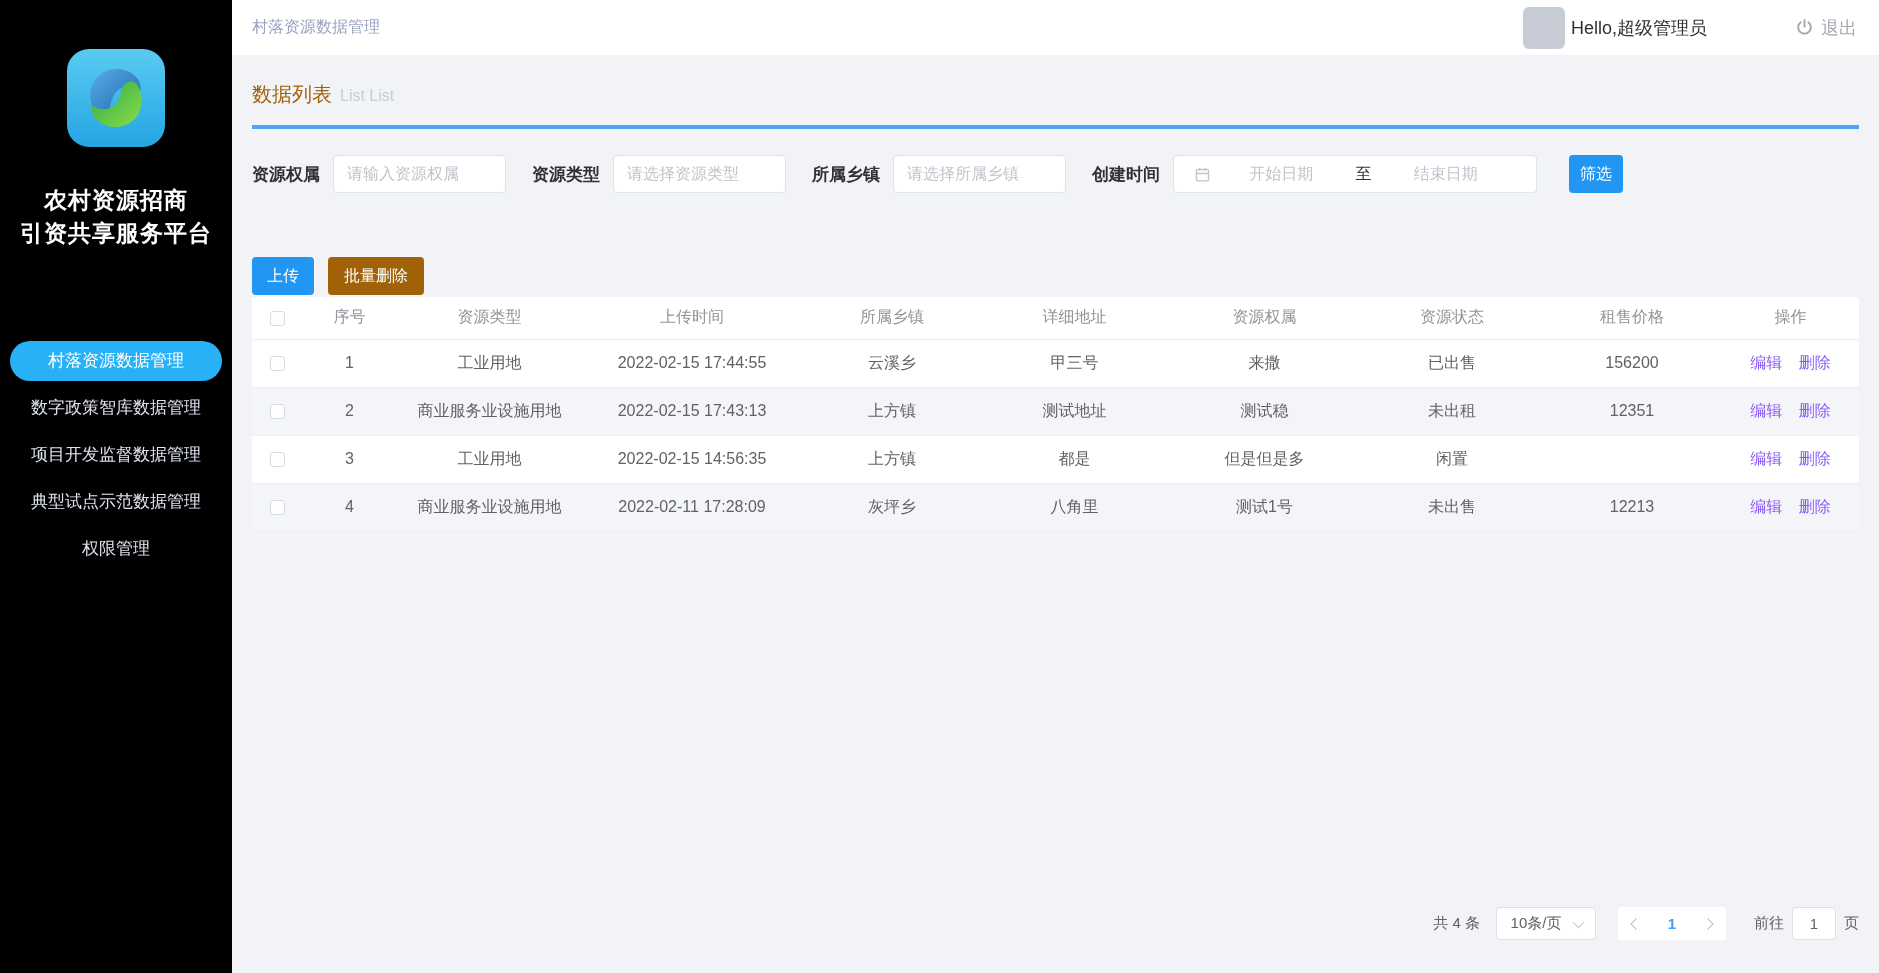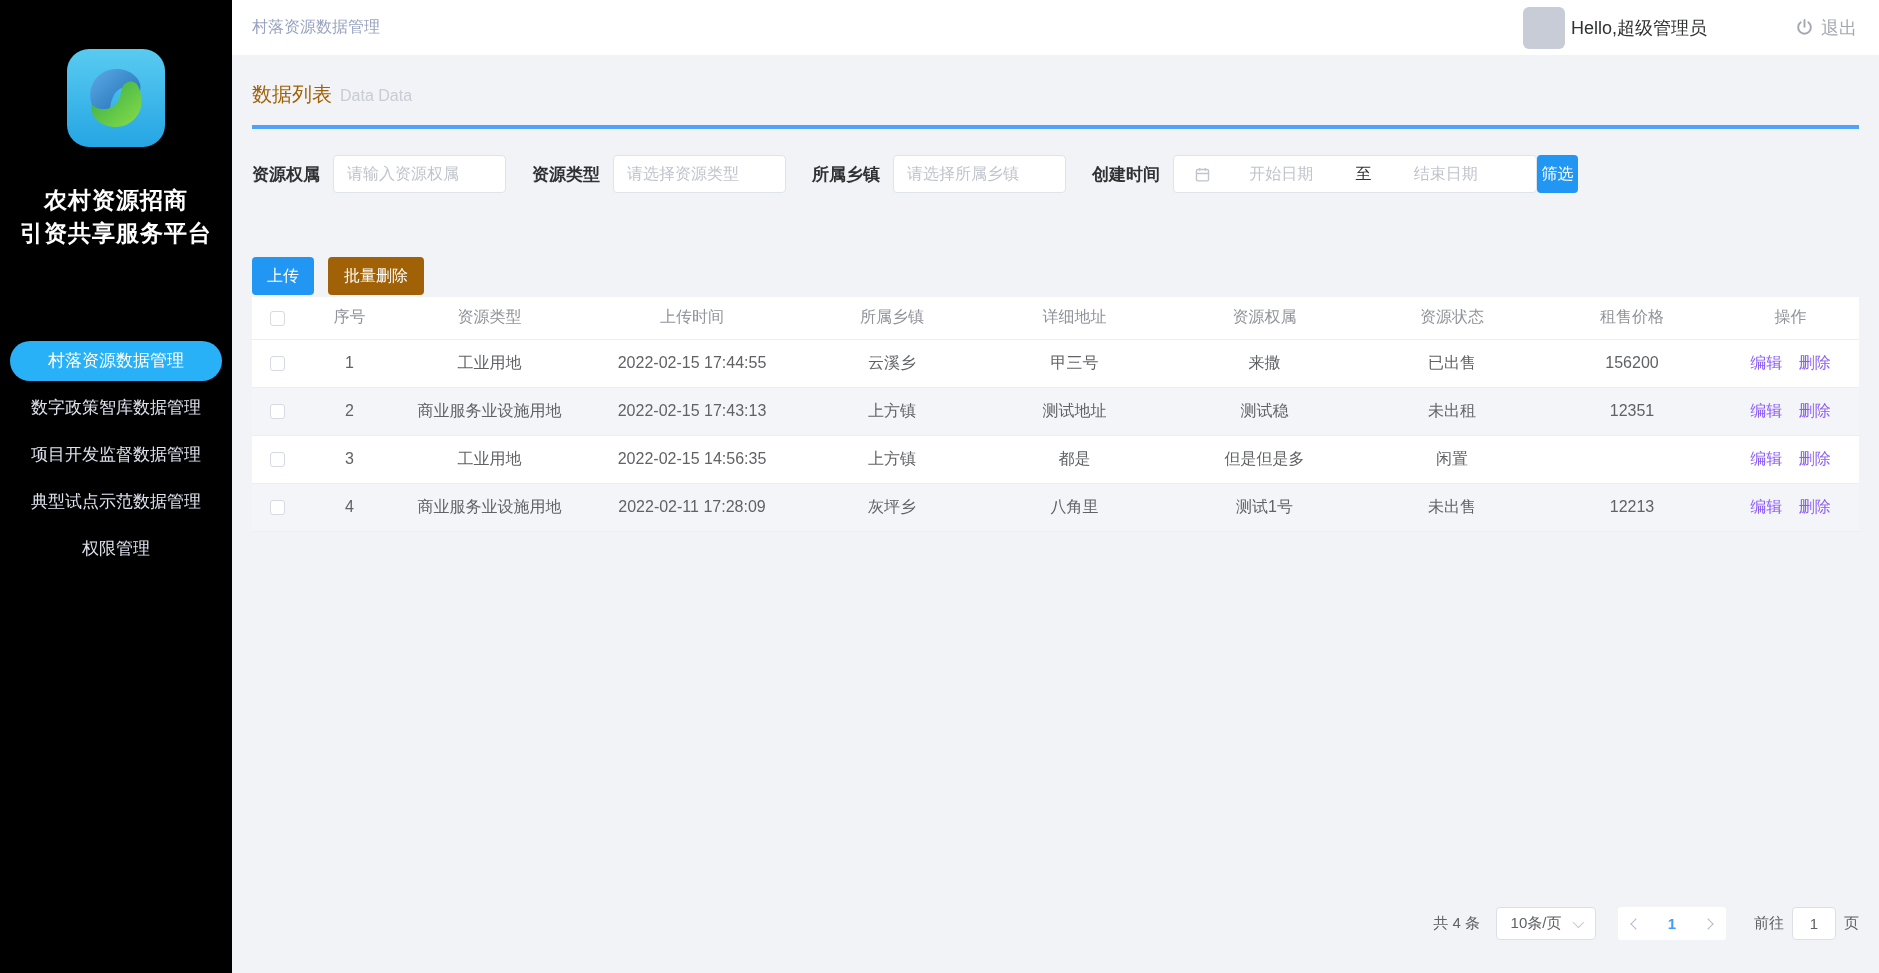--- a/index.html
+++ b/index.html
@@ -34,21 +34,21 @@
   .f-label { font-size:17px; font-weight:bold; color:#303133; margin-right:13px; white-space:nowrap; }
   .f-input { width:173px; height:38px; border:1px solid #dfe3ea; border-radius:4px; background:#fff; padding:0 13px; font-size:16px; color:#606266; font-family:inherit; outline:none; }
   .f-input::placeholder { color:#c0c4cc; }
   .f-group { display:flex; align-items:center; margin-right:26px; }
   .date-range { width:364px; height:38px; border:1px solid #dfe3ea; border-radius:4px; background:#fff; display:flex; align-items:center; padding:0 20px; }
   .date-range .ph { flex:1; text-align:center; color:#c0c4cc; font-size:16px; }
   .date-range .sep { color:#303133; font-size:16px; padding:0 4px; }
   .btn { border:none; border-radius:4px; color:#fff; font-size:16px; font-family:inherit; cursor:pointer; }
   .btn-primary { background:#2196f3; }
   .btn-danger { background:#a16207; }
-  .btn-filter { width:41px; height:38px; }
+  .btn-filter { width:54px; height:38px; margin-left:32px; }
 
   .toolbar { margin-top:64px; display:flex; align-items:center; }
   .btn-upload { width:62px; height:38px; }
   .btn-batch-del { width:96px; height:38px; margin-left:14px; }
 
   
   table { width:1607px; margin-top:2px; border-collapse:collapse; table-layout:fixed; }
   thead th { height:42px; background:#fff; color:#909399; font-weight:normal; font-size:16px; border-bottom:1px solid #ebeef5; text-align:center; }
   tbody td { height:48px; background:#fff; color:#606266; font-size:16px; text-align:center; border-bottom:1px solid #ebeef5; }
   tbody tr.zebra td { background:#f4f5f8; }
@@ -118,21 +118,21 @@
       <path d="M7.2 5.4 a 8 8 0 1 0 9.6 0"></path>
     </svg>
     <span>退出</span>
   </span>
 </header>
 
 <main class="content">
 
   <div class="page-title-row">
     <span class="page-title">数据列表</span>
-    <span class="page-subtitle">Data Data</span>
+    <span class="page-subtitle">List List</span>
   </div>
   <div class="blue-line"></div>
 
   <div class="filters">
     <div class="f-group">
       <span class="f-label">资源权属</span>
       <input class="f-input" placeholder="请输入资源权属" style="">
     </div>
     <div class="f-group">
       <span class="f-label">资源类型</span>

